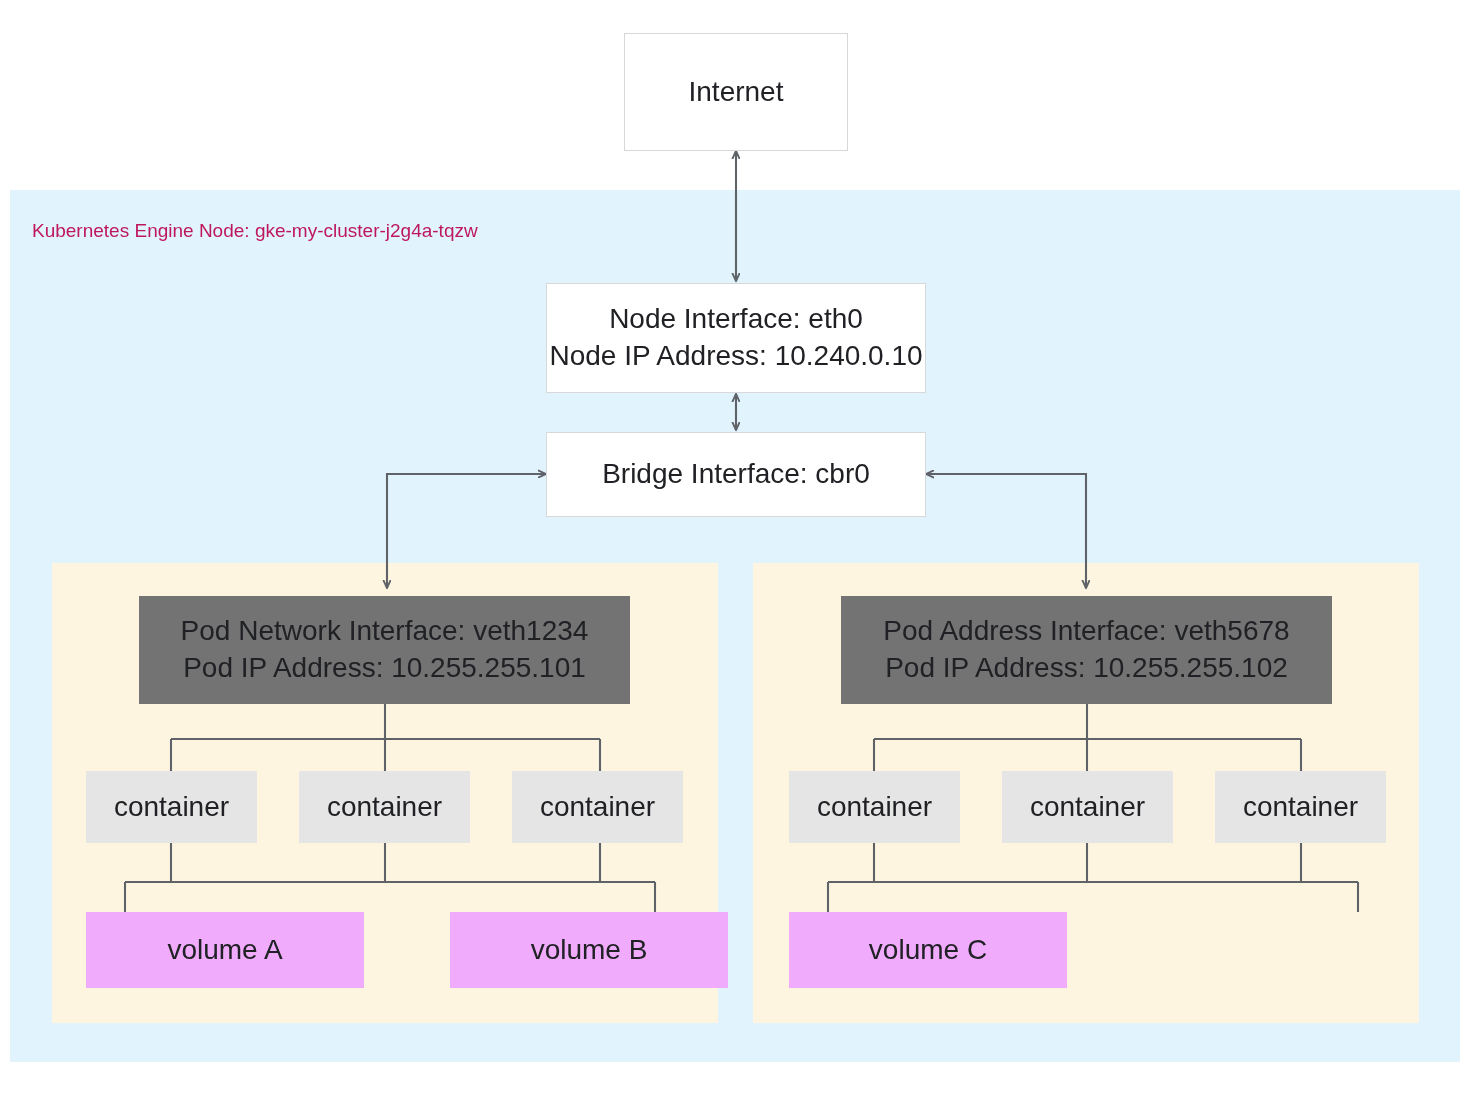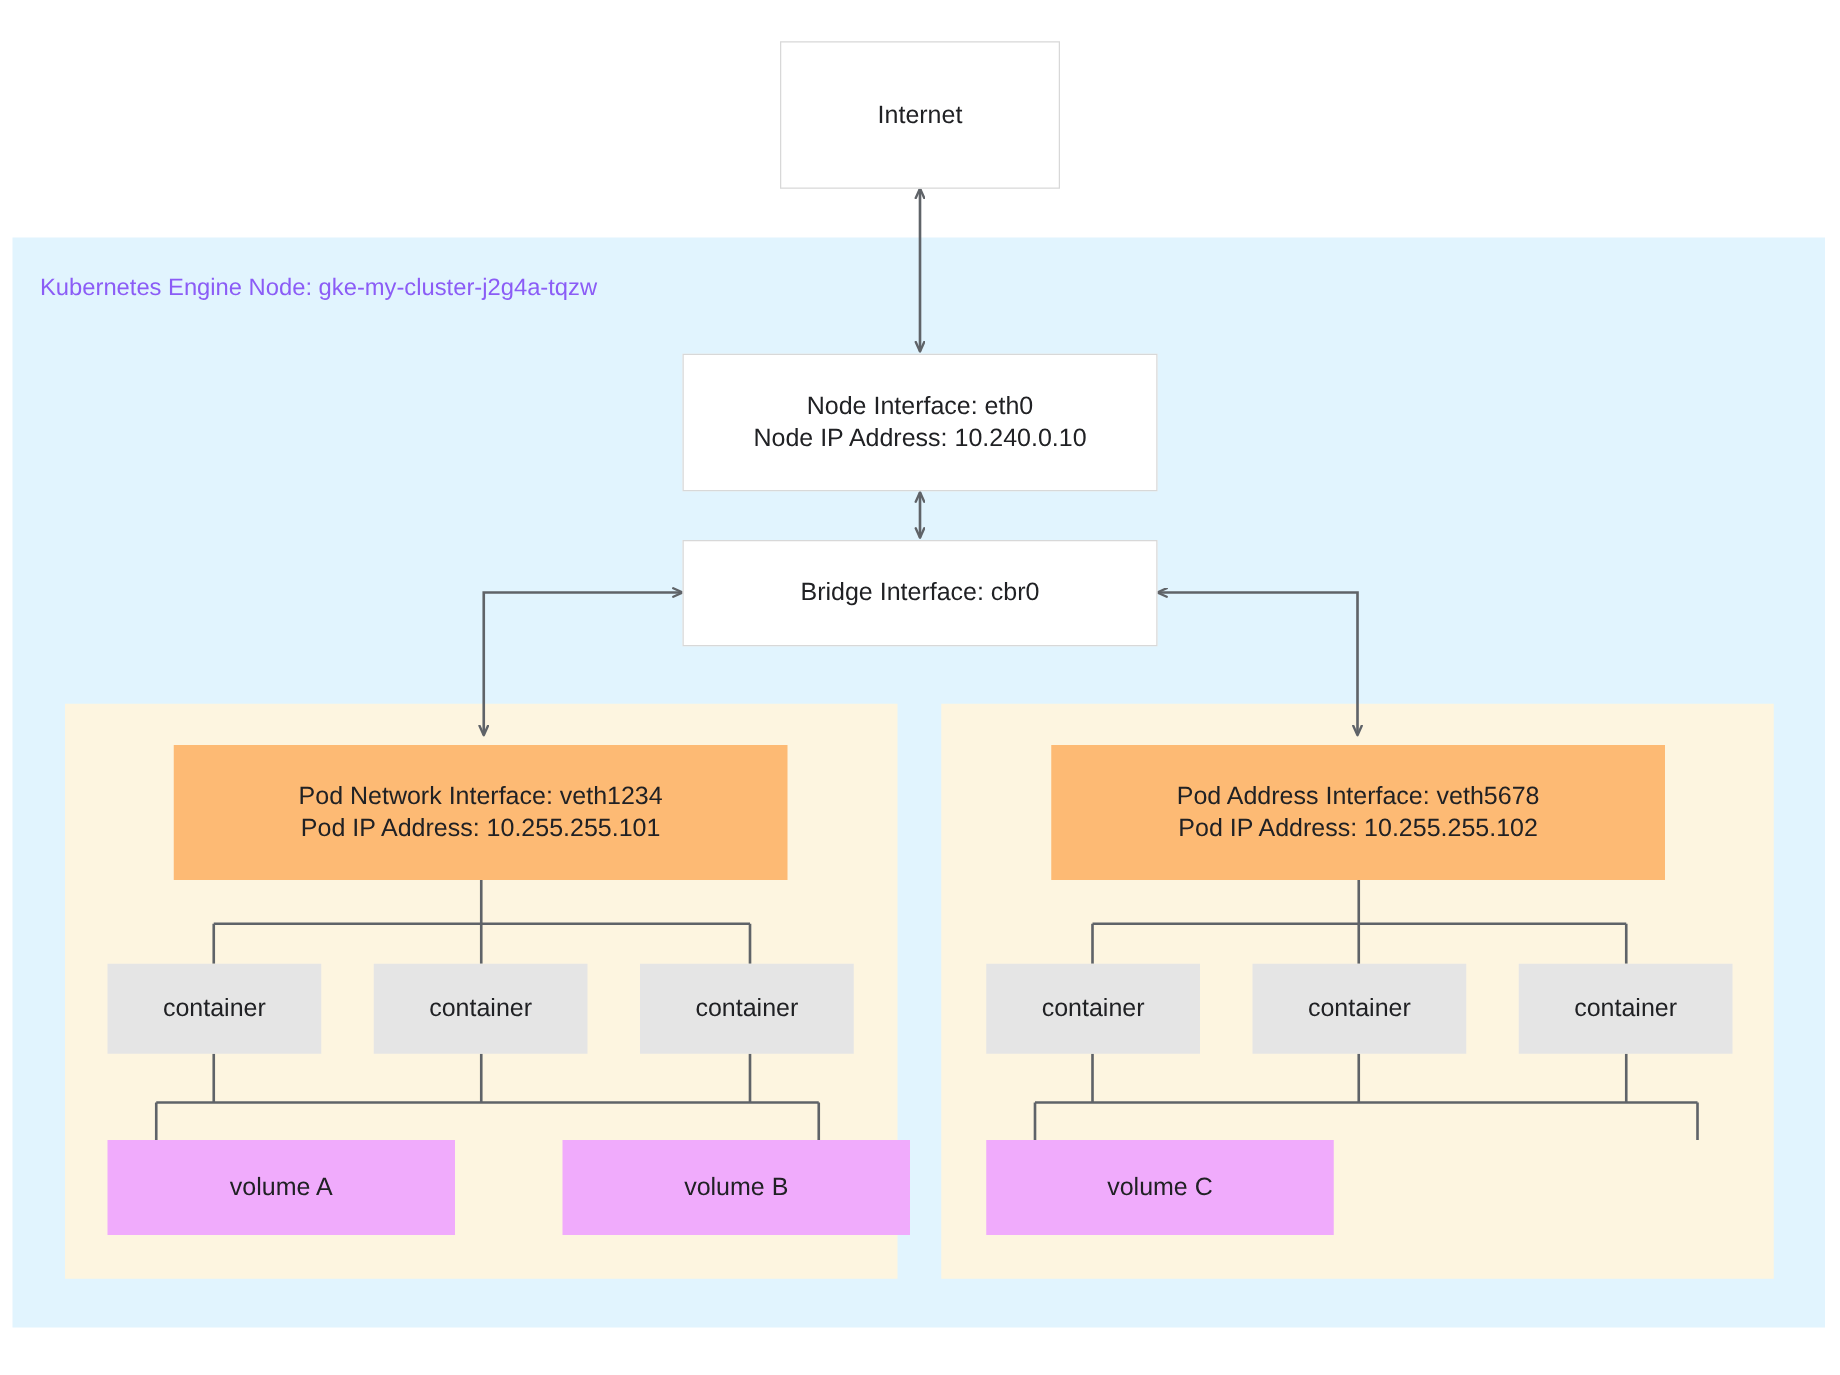--- a/index.html
+++ b/index.html
@@ -49,37 +49,37 @@
     top: 190px;
     width: 1450px;
     height: 872px;
     background: #e1f4fe;
   }
   #node-region-label {
     position: absolute;
     left: 32px;
     top: 220px;
     font-size: 19px;
-    color: #8b5cf6;
+    color: #be185d;
     white-space: nowrap;
   }
 
   
   .pod-panel {
     position: absolute;
     background: #fdf5e0;
     top: 563px;
     height: 460px;
   }
   #pod-panel-left  { left: 52px;  width: 666px; }
   #pod-panel-right { left: 753px; width: 666px; }
 
   
   .pod-iface {
-    background: #fdba74;
+    background: #737373;
     border: none;
     font-size: 22px;
     top: 596px;
     height: 108px;
   }
   #pod-iface-left  { left: 139px; width: 491px; }
   #pod-iface-right { left: 841px; width: 491px; }
 
   
   .container-box {
@@ -93,21 +93,21 @@
 
   
   .volume-box {
     background: #f0abfc;
     border: none;
     font-size: 21px;
     top: 912px;
     height: 76px;
   }
 
-  .line { font-size: 20px; white-space: nowrap; }
+  .line { font-size: 28px; white-space: nowrap; }
 
   svg.wires {
     position: absolute;
     left: 0; top: 0;
     width: 1472px;
     height: 1100px;
     pointer-events: none;
   }
 </style>
 </head>

